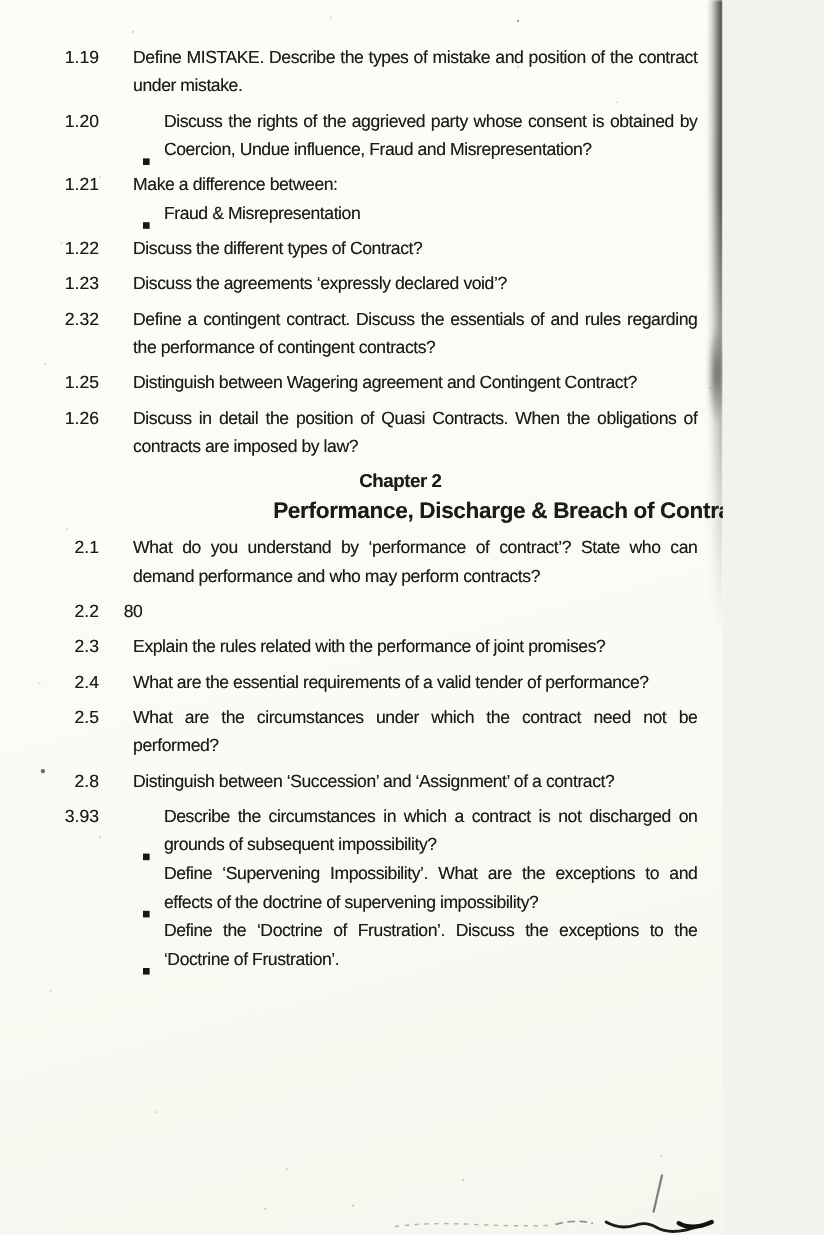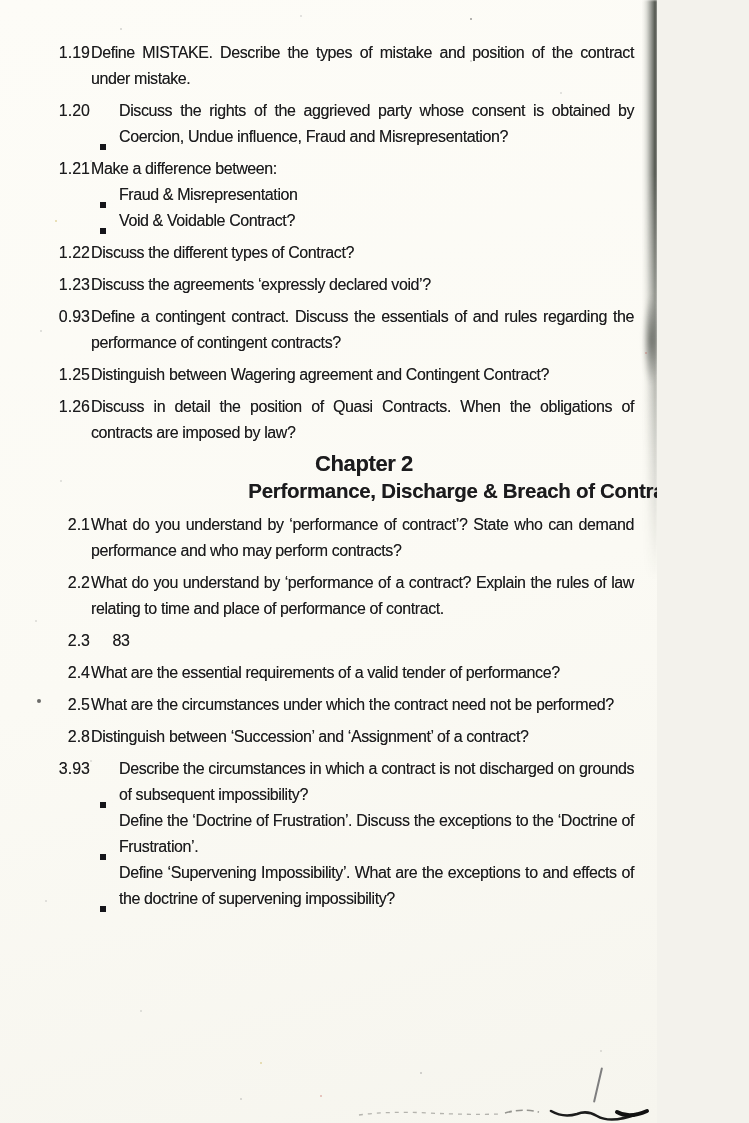--- a/index.html
+++ b/index.html
@@ -4,27 +4,27 @@
 <style>
   html,body{margin:0;padding:0;width:749px;height:1123px;overflow:hidden;}
   body{font-family:"Liberation Sans",sans-serif;color:#1b1b1d;background:#f3f2ec;}
   .page{position:relative;width:657px;height:1123px;overflow:hidden;
         background:linear-gradient(165deg,#fdfcf7 0%,#fbfaf4 55%,#f6f5ee 100%);}
   .content{position:absolute;top:40px;left:46px;width:636px;
            font-size:16px;line-height:26px;letter-spacing:-0.4px;
            text-shadow:0 0 .35px rgba(25,25,25,.55);}
   .row{display:flex;align-items:flex-start;margin-bottom:6px;}
   .num{flex:none;width:44px;text-align:right;letter-spacing:0;}
-  .body{flex:1;margin-left:1px;min-width:0;}
+  .body{flex:1;margin-left:31px;min-width:0;}
   .text{text-align:justify;}
   .bullet-line{display:flex;align-items:flex-end;}
   .sq{flex:none;width:6px;height:6px;background:#15151a;margin:10px 13px 0 9px;}
   .bullet-line .text{flex:1;}
   .pg{flex:none;width:34px;margin-left:14px;text-align:center;}
-  .chapter-label{text-align:center;font-weight:bold;font-size:22px;line-height:24px;margin:2px 0 1px;}
+  .chapter-label{text-align:center;font-weight:bold;font-size:17px;line-height:24px;margin:2px 0 1px;}
   .chapter-title{text-align:right;font-weight:bold;font-size:20.5px;line-height:28px;margin:0 0 7px;letter-spacing:-0.3px;}
   
   .spine{position:absolute;top:0;right:0;width:15px;height:580px;filter:blur(1.1px);
     background:linear-gradient(to left,rgba(22,28,20,.88) 0%,rgba(30,38,28,.45) 40%,rgba(42,50,40,.12) 72%,rgba(0,0,0,0) 100%);
     -webkit-mask-image:linear-gradient(to bottom,#000 0%,#000 30%,rgba(0,0,0,.55) 55%,rgba(0,0,0,.22) 78%,transparent 100%);
     mask-image:linear-gradient(to bottom,#000 0%,#000 30%,rgba(0,0,0,.55) 55%,rgba(0,0,0,.22) 78%,transparent 100%);}
   .spine-bulge{position:absolute;top:295px;right:-2px;width:16px;height:90px;
     background:radial-gradient(closest-side,rgba(25,30,24,.55),rgba(0,0,0,0));filter:blur(2px);}
   .slash{position:absolute;bottom:20px;right:58px;width:2px;height:36px;
     background:rgba(75,75,80,.7);transform:rotate(13deg);border-radius:1px;}
@@ -69,43 +69,39 @@
         <div class="pg">57</div>
       </div>
       <div class="row">
         <div class="num">1.21</div>
         <div class="body">
           <div class="text">Make a difference between:</div>
           <div class="bullet-line">
             <span class="sq"></span>
             <div class="text">Fraud &amp; Misrepresentation</div>
           </div>
-          <div class="bullet-line">
-            <span class="sq"></span>
-            <div class="text">Void &amp; Voidable Contract?</div>
-          </div>
         </div>
         <div class="pg">60</div>
       </div>
       <div class="row">
         <div class="num">1.22</div>
         <div class="body">
           <div class="text">Discuss the different types of Contract?</div>
         </div>
         <div class="pg">62</div>
       </div>
       <div class="row">
         <div class="num">1.23</div>
         <div class="body">
           <div class="text">Discuss the agreements ‘expressly declared void’?</div>
         </div>
         <div class="pg">65</div>
       </div>
       <div class="row">
-        <div class="num">0.93</div>
+        <div class="num">2.32</div>
         <div class="body">
           <div class="text">Define a contingent contract. Discuss the essentials of and rules regarding the performance of contingent contracts?</div>
         </div>
         <div class="pg">70</div>
       </div>
       <div class="row">
         <div class="num">1.25</div>
         <div class="body">
           <div class="text">Distinguish between Wagering agreement and Contingent Contract?</div>
         </div>
@@ -122,27 +118,27 @@
       <div class="chapter-title">Performance, Discharge &amp; Breach of Contract</div>
       <div class="row">
         <div class="num">2.1</div>
         <div class="body">
           <div class="text">What do you understand by ‘performance of contract’? State who can demand performance and who may perform contracts?</div>
         </div>
         <div class="pg">77</div>
       </div>
       <div class="row">
         <div class="num">2.2</div>
-        <div class="body">
-          <div class="text">What do you understand by ‘performance of a contract? Explain the rules of law relating to time and place of performance of contract.</div>
-        </div>
         <div class="pg">80</div>
       </div>
       <div class="row">
         <div class="num">2.3</div>
+        <div class="body">
+          <div class="text">Explain the rules related with the performance of joint promises?</div>
+        </div>
         <div class="pg">83</div>
       </div>
       <div class="row">
         <div class="num">2.4</div>
         <div class="body">
           <div class="text">What are the essential requirements of a valid tender of performance?</div>
         </div>
         <div class="pg">84</div>
       </div>
       <div class="row">
@@ -161,25 +157,25 @@
       </div>
       <div class="row">
         <div class="num">3.93</div>
         <div class="body">
           <div class="bullet-line">
             <span class="sq"></span>
             <div class="text">Describe the circumstances in which a contract is not discharged on grounds of subsequent impossibility?</div>
           </div>
           <div class="bullet-line">
             <span class="sq"></span>
-            <div class="text">Define the ‘Doctrine of Frustration’. Discuss the exceptions to the ‘Doctrine of Frustration’.</div>
+            <div class="text">Define ‘Supervening Impossibility’. What are the exceptions to and effects of the doctrine of supervening impossibility?</div>
           </div>
           <div class="bullet-line">
             <span class="sq"></span>
-            <div class="text">Define ‘Supervening Impossibility’. What are the exceptions to and effects of the doctrine of supervening impossibility?</div>
+            <div class="text">Define the ‘Doctrine of Frustration’. Discuss the exceptions to the ‘Doctrine of Frustration’.</div>
           </div>
         </div>
         <div class="pg">97</div>
       </div>
     </div>
 
   <div class="spine"></div>
   <div class="spine-bulge"></div>
   <div class="slash"></div>
   <svg class="bottom-marks" width="300" height="20" viewBox="0 0 300 20">

